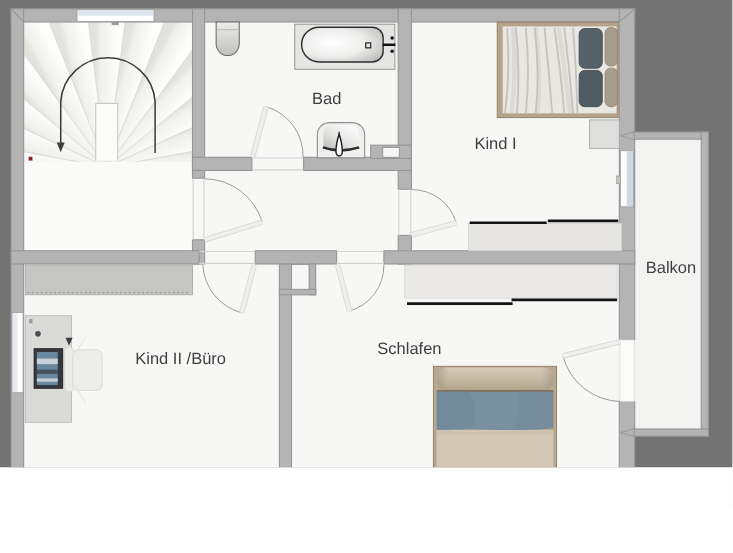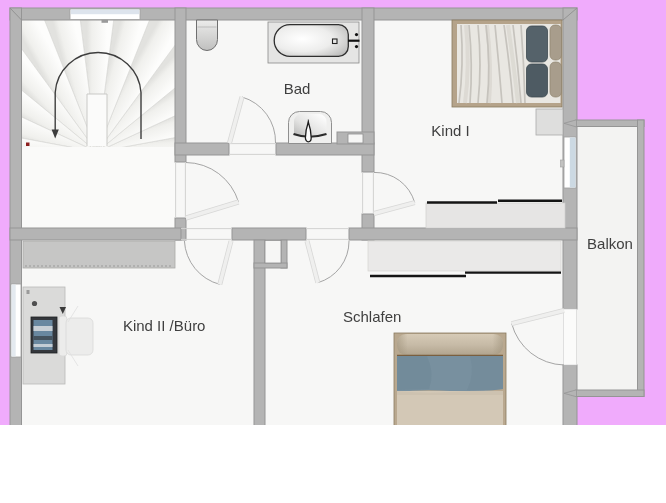--- a/index.html
+++ b/index.html
@@ -1,16 +1,16 @@
 <!DOCTYPE html>
 <html><head>
 <meta charset="utf-8">
 <style>
   html,body{margin:0;padding:0;background:#ffffff;}
-  #c{position:relative;width:666px;height:425px;background:#f0abfc;overflow:hidden;}
+  #c{position:relative;width:666px;height:425px;background:#737373;overflow:hidden;}
   svg{position:absolute;top:0;left:0;}
   text{font-family:"Liberation Sans",sans-serif;fill:#3f3f3f;}
 </style>
 </head>
 <body>
 <div id="c">
 <svg width="666" height="503" viewBox="0 0 666 503">
 <defs>
   <clipPath id="stairclip">
           <rect x="22" y="20" width="153" height="127"></rect>

